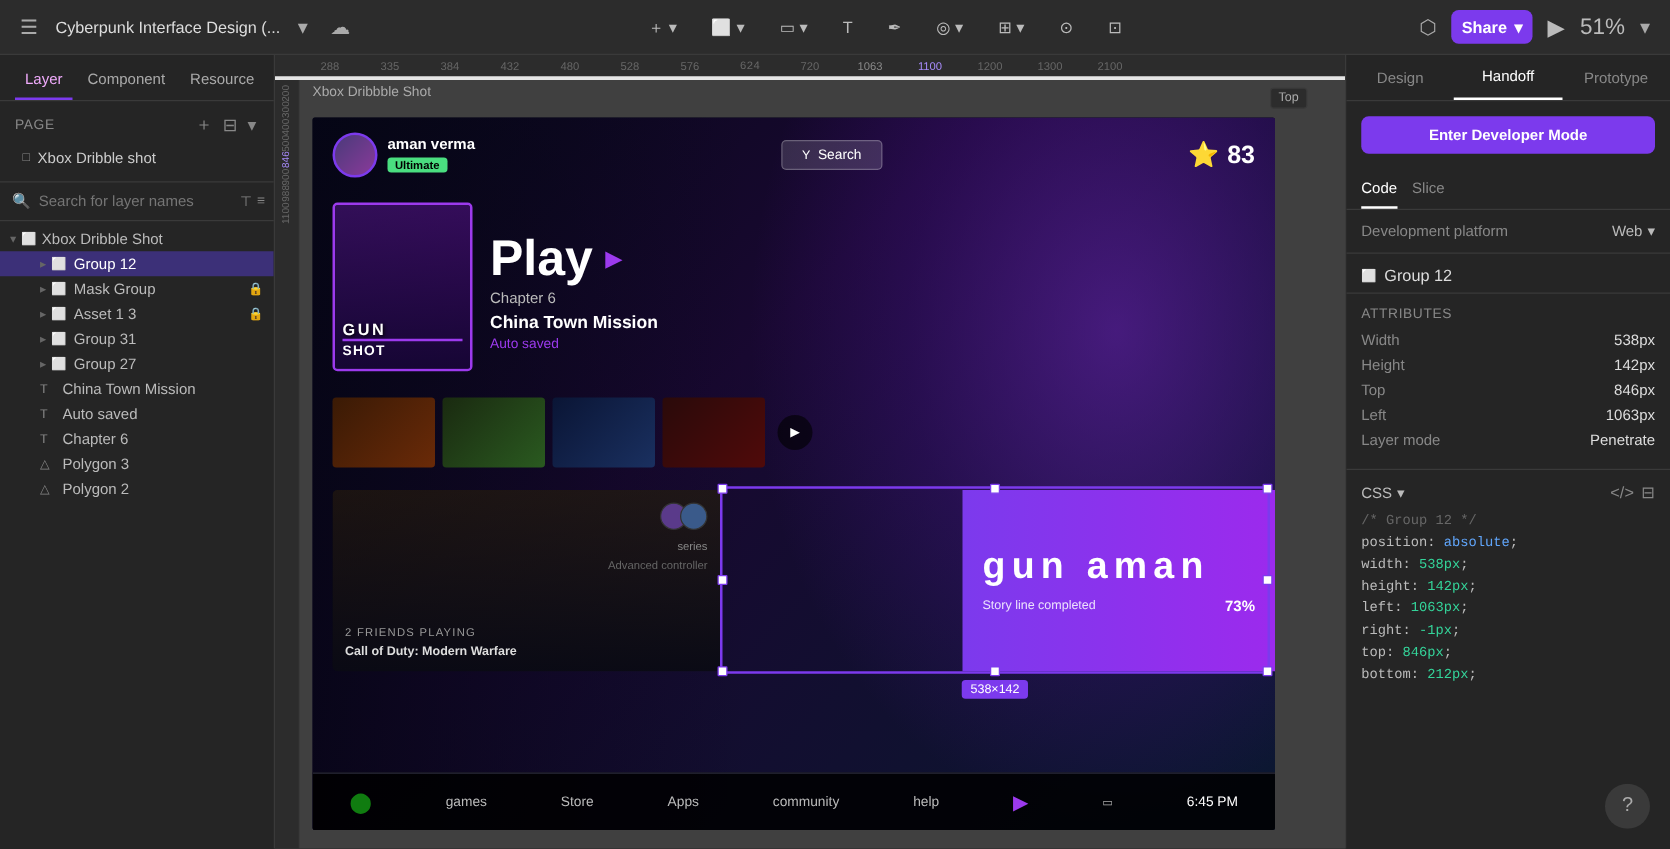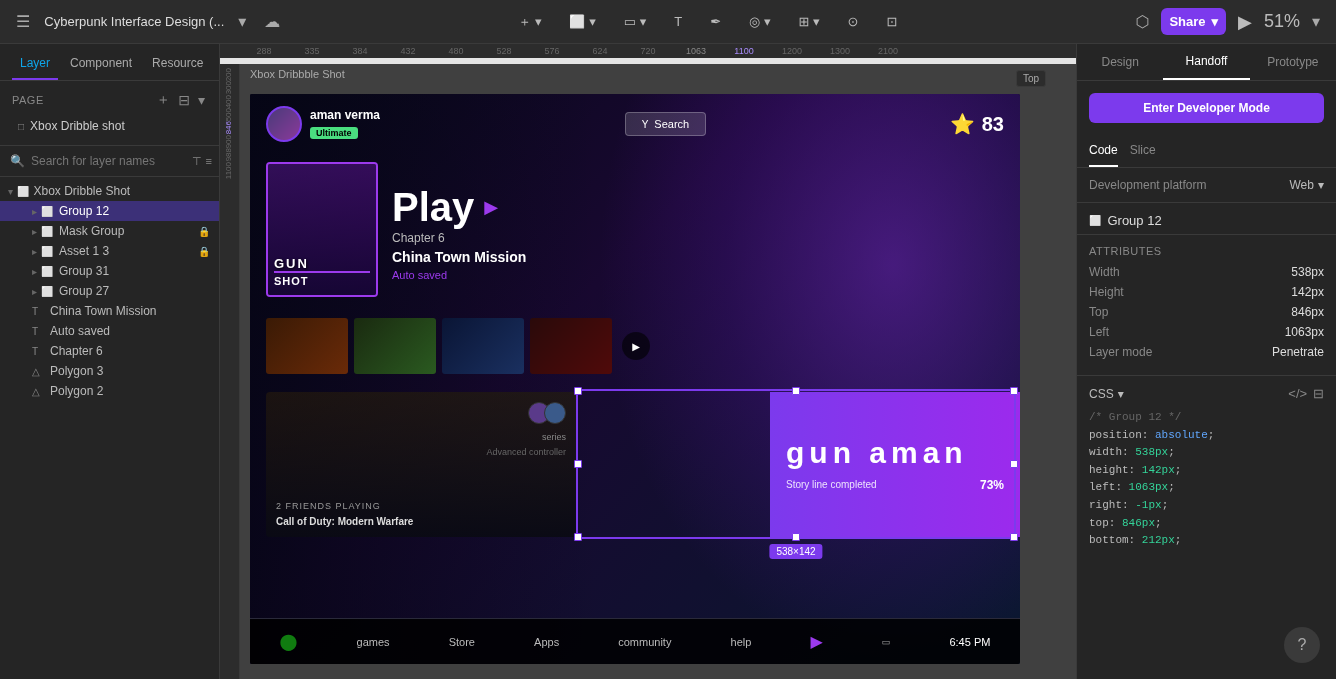--- a/index.html
+++ b/index.html
@@ -37,21 +37,21 @@
       flex-direction: column;
       flex-shrink: 0;
     }
     .left-tabs {
       display: flex;
       padding: 8px 12px 0;
       gap: 4px;
       border-bottom: 1px solid #3a3a3a;
     }
     .left-tab { background: none; border: none; cursor: pointer; color: #aaa; font-size: 12px; padding: 4px 8px 8px; border-bottom: 2px solid transparent; }
-    .left-tab.active { color: #0ea5e9; border-bottom: 2px solid #7c3aed; }
+    .left-tab.active { color: #f0abfc; border-bottom: 2px solid #7c3aed; }
 
     .page-section { padding: 8px 12px; border-bottom: 1px solid #3a3a3a; }
     .page-header { display: flex; align-items: center; justify-content: space-between; }
     .page-label { font-size: 11px; color: #888; text-transform: uppercase; letter-spacing: 0.5px; }
     .page-actions { display: flex; gap: 4px; }
     .page-action { background: none; border: none; cursor: pointer; color: #888; font-size: 14px; padding: 2px; }
     .page-item { display: flex; align-items: center; gap: 6px; padding: 4px 6px; border-radius: 4px; cursor: pointer; font-size: 12px; color: #ccc; margin-top: 4px; }
     .page-icon { font-size: 10px; color: #888; }
 
     
@@ -264,29 +264,29 @@
 
       <div class="layer-item indent1">
         <span class="layer-icon">△</span>
         <span class="layer-name">Polygon 2</span>
       </div>
     </div>
   </div>
 
   <div class="canvas-area">
 
-    <div style="height:20px; background:#2c2c2c; border-bottom:6px solid #e5e5e5; display:flex; align-items:center; padding-left:20px; overflow:hidden;">
+    <div style="height:20px; background:#2c2c2c; border-bottom:3px solid #e5e5e5; display:flex; align-items:center; padding-left:20px; overflow:hidden;">
       <span style="font-size:9px;color:#666;width:48px;text-align:center;">288</span>
       <span style="font-size:9px;color:#666;width:48px;text-align:center;">335</span>
       <span style="font-size:9px;color:#666;width:48px;text-align:center;">384</span>
       <span style="font-size:9px;color:#666;width:48px;text-align:center;">432</span>
       <span style="font-size:9px;color:#666;width:48px;text-align:center;">480</span>
       <span style="font-size:9px;color:#666;width:48px;text-align:center;">528</span>
       <span style="font-size:9px;color:#666;width:48px;text-align:center;">576</span>
-      <span style="font-size:9px;color:#666;width:48px;text-align:center;">624</span>
+      <span style="font-size:9px;color:#666;width:48px;text-align:center;font-family:Liberation Mono, monospace;">624</span>
       <span style="font-size:9px;color:#666;width:48px;text-align:center;">720</span>
       <span style="font-size:9px;color:#888;width:48px;text-align:center;">1063</span>
       <span style="font-size:9px;color:#a78bfa;width:48px;text-align:center;">1100</span>
       <span style="font-size:9px;color:#666;width:48px;text-align:center;">1200</span>
       <span style="font-size:9px;color:#666;width:48px;text-align:center;">1300</span>
       <span style="font-size:9px;color:#666;width:48px;text-align:center;">2100</span>
       <span style="font-size:9px;color:#666;width:48px;text-align:center;margin-top:24px;">1500</span>
     </div>
 
     <div style="position:absolute; left:0; top:20px; width:20px; background:#2c2c2c; border-right:1px solid #3a3a3a; height:calc(100% - 20px); display:flex; flex-direction:column; align-items:center; padding-top:4px; gap:0; overflow:hidden; z-index:5;">

